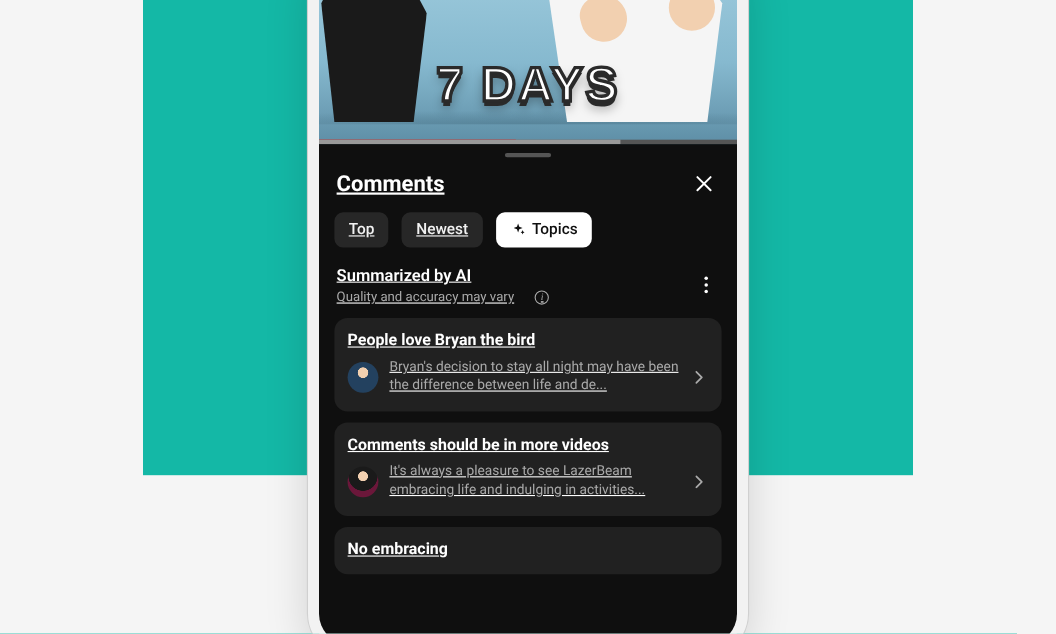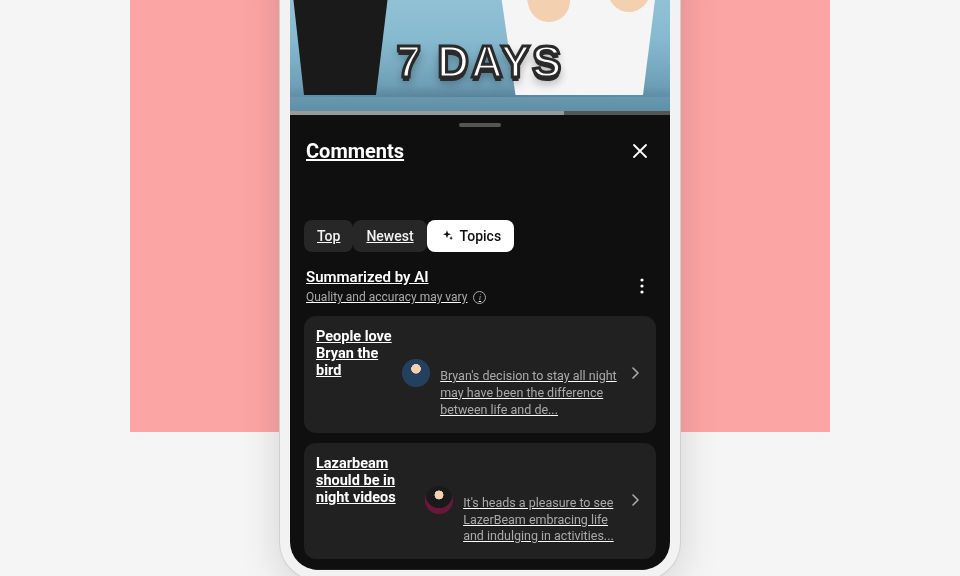--- a/index.html
+++ b/index.html
@@ -9,24 +9,24 @@
     background: #f5f5f5;
     font-family: -apple-system, Roboto, "Helvetica Neue", Arial, sans-serif;
     display: flex;
     justify-content: center;
     align-items: flex-start;
     overflow: hidden;
   }
   .page-bg {
     width: 700px;
     height: 432px;
-    background: #fca5a5;
+    background: #14b8a6;
     display: flex;
     justify-content: center;
-    padding-top: 0;
+    padding-top: 16px;
   }
   .phone {
     width: 400px;
     height: 640px;
     background: #f8f8f8;
     border-radius: 38px;
     border: 10px solid #f2f2f2;
     box-shadow: 0 0 0 1px #d0d0d0, 0 8px 40px rgba(0,0,0,0.15);
     overflow: hidden;
     margin-top: -60px;
@@ -151,23 +151,22 @@
     font-weight: 700;
   }
   .close-btn {
     width: 28px; height: 28px;
     display:flex;align-items:center;justify-content:center;
     color:#fff;
     cursor:pointer;
   }
   .chips {
     display: flex;
-    gap: 0;
+    gap: 12px;
     padding-bottom: 14px;
-    margin-top: 43px;
   }
   .chip {
     background: #272727;
     color: #f1f1f1;
     font-size: 14px;
     font-weight: 500;
     padding: 8px 13px;
     border-radius: 8px;
     display: inline-flex;
     align-items: center;
@@ -190,21 +189,21 @@
   .ai-title {
     font-size: 15px;
     font-weight: 600;
     color:#fff;
   }
   .ai-sub {
     font-size: 12px;
     color: #aaa;
     display:flex;
     align-items:center;
-    gap:6px;
+    gap:19px;
     margin-top:4px;
   }
   .info-icon{
     width:13px;height:13px;border:1px solid #aaa;border-radius:50%;
     display:inline-flex;align-items:center;justify-content:center;
     font-size:9px;color:#aaa;font-family:serif;font-style:italic;
   }
   .kebab {
     color:#fff;
     width:24px;height:24px;
@@ -216,21 +215,21 @@
   .cards {
     display:flex;
     flex-direction:column;
     gap:10px;
   }
   .card {
     background:#212121;
     border-radius:12px;
     padding:12px 12px 14px;
     display:flex;
-    flex-direction:row;
+    flex-direction:column;
     gap:8px;
     cursor:pointer;
   }
   .card-title {
     font-size:14.5px;
     font-weight:700;
     color:#fff;
   }
   .card-body {
     display:flex;
@@ -246,21 +245,20 @@
   .av1{ background: radial-gradient(circle at 50% 35%, #f2d0b0 0 20%, #23415f 22% 100%); }
   .av2{ background: radial-gradient(circle at 50% 32%, #f2d0b0 0 18%, #1a1a1a 20% 55%, #6b173a 57% 100%); }
   .av3{ background: radial-gradient(circle at 30% 30%, #d8e8ef 0 18%, transparent 20%),
                     radial-gradient(circle at 65% 70%, #8a3b2d 0 30%, transparent 32%),
                     linear-gradient(135deg,#2b5d6b,#0e2a33); }
   .snippet {
     font-size:12.5px;
     line-height:1.35;
     color:#aaa;
     flex:1;
-    margin-top:40px;
   }
   .chev {
     color:#aaa;
     flex-shrink:0;
     width:16px;height:16px;
     display:flex;align-items:center;justify-content:center;
   }
 </style>
 </head>
 <body>
@@ -334,24 +332,24 @@
               <div class="snippet">Bryan's decision to stay all night may have been the difference between life and de...</div>
               <div class="chev">
                 <svg width="8" height="12" viewBox="0 0 8 12">
                     <path d="M1 1l5 5-5 5" stroke="#aaa" stroke-width="1.6" fill="none" stroke-linecap="round" stroke-linejoin="round"></path>
                   </svg>
               </div>
             </div>
           </div>
 
           <div class="card">
-            <div class="card-title">Lazarbeam should be in night videos</div>
+            <div class="card-title">Comments should be in more videos</div>
             <div class="card-body">
               <div class="avatar av2"></div>
-              <div class="snippet">It's heads a pleasure to see LazerBeam embracing life and indulging in activities...</div>
+              <div class="snippet">It's always a pleasure to see LazerBeam embracing life and indulging in activities...</div>
               <div class="chev">
                 <svg width="8" height="12" viewBox="0 0 8 12">
                     <path d="M1 1l5 5-5 5" stroke="#aaa" stroke-width="1.6" fill="none" stroke-linecap="round" stroke-linejoin="round"></path>
                   </svg>
               </div>
             </div>
           </div>
 
           <div class="card">
             <div class="card-title">No embracing</div>

